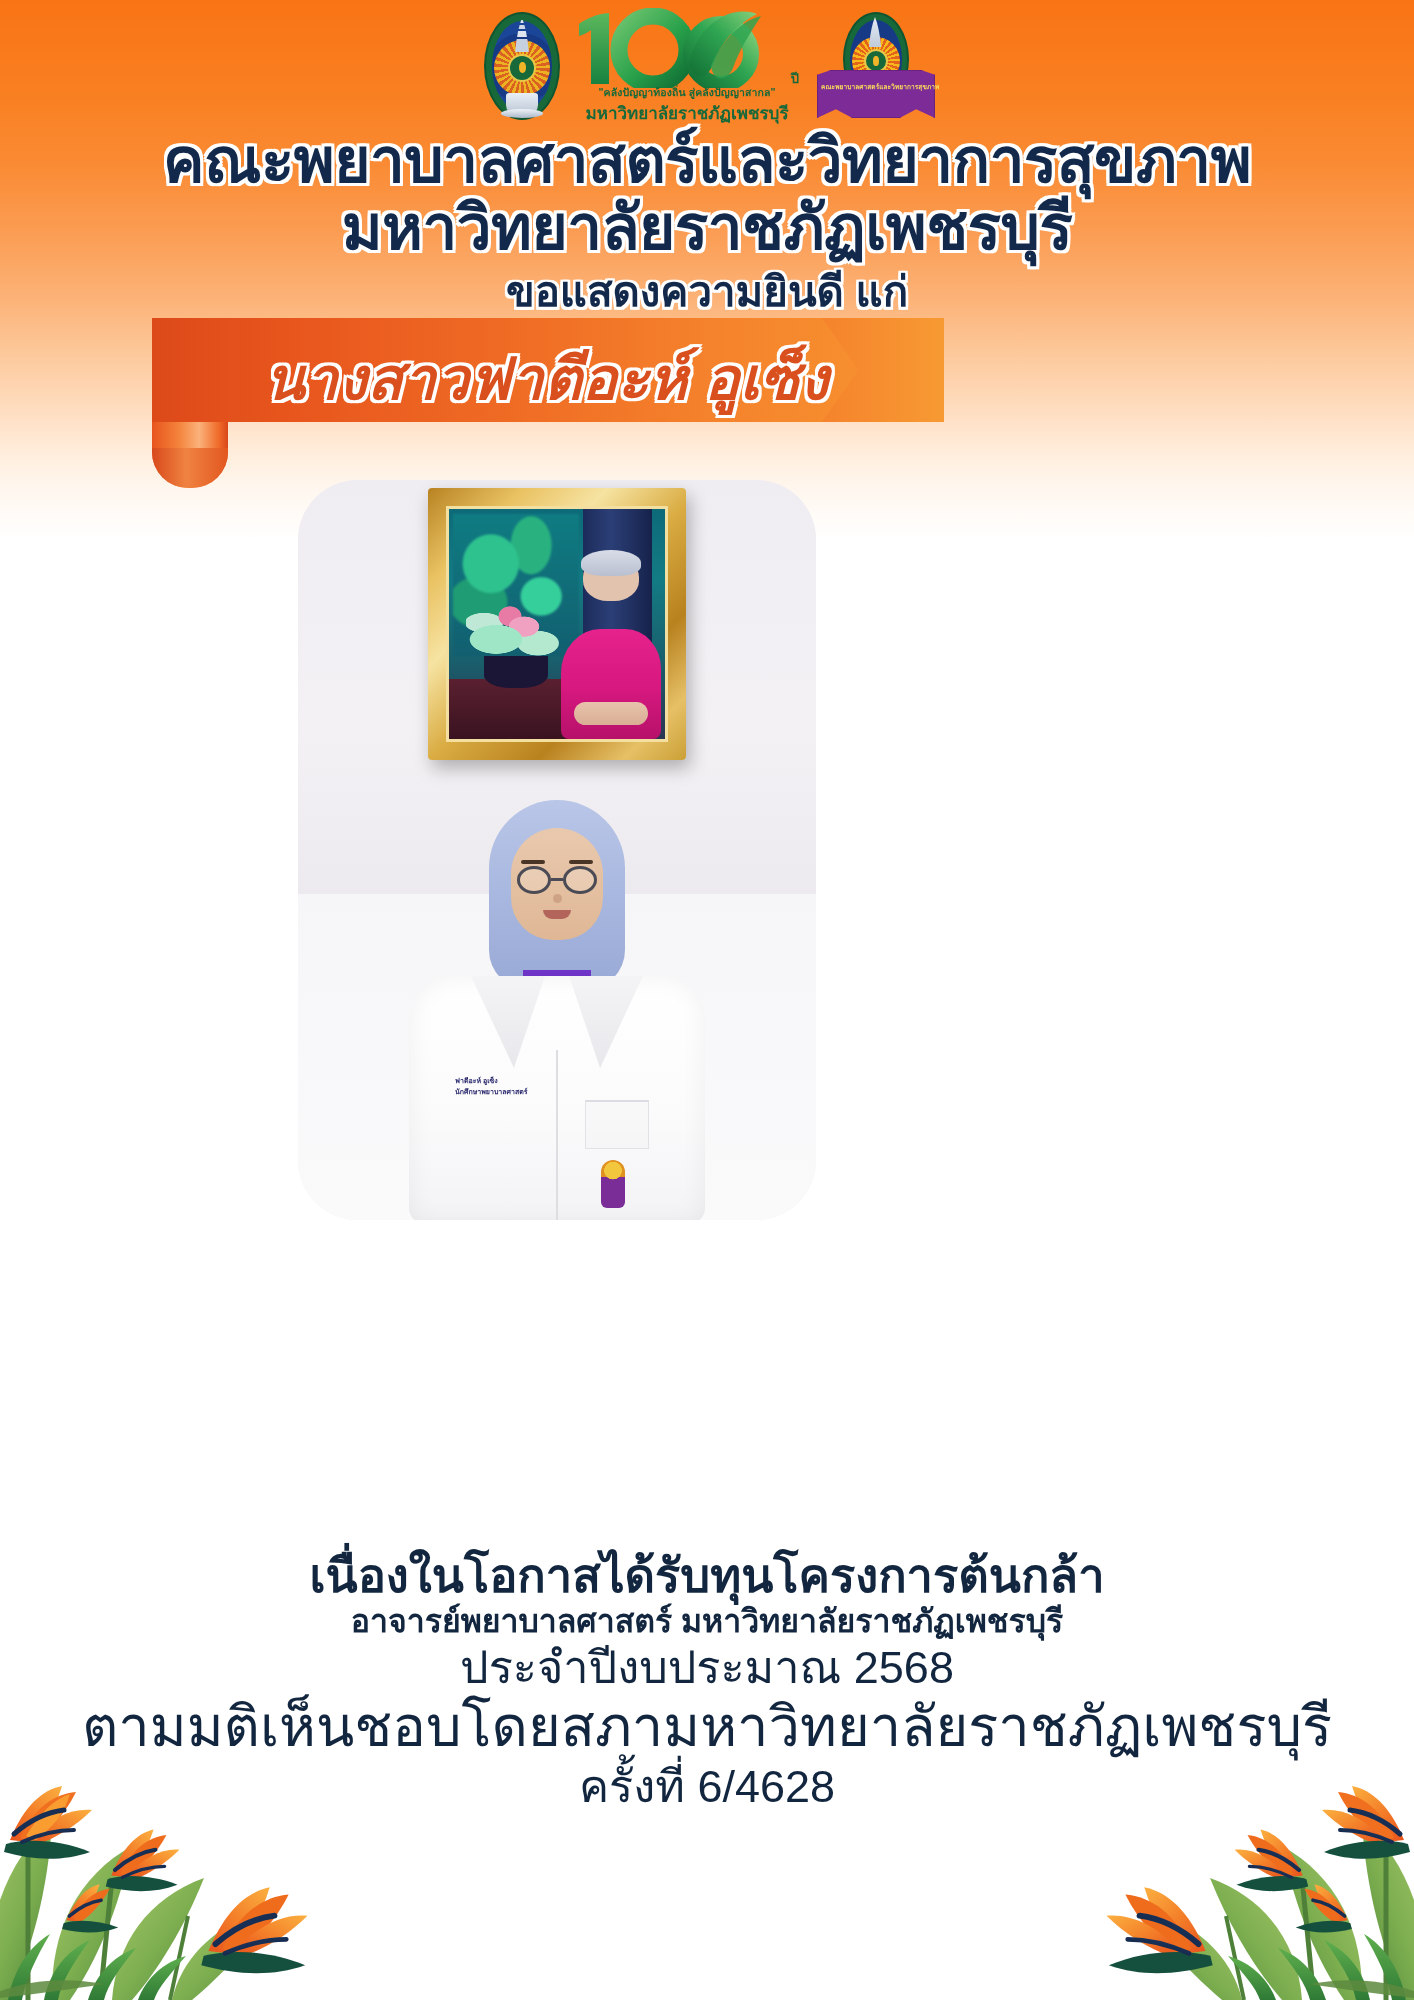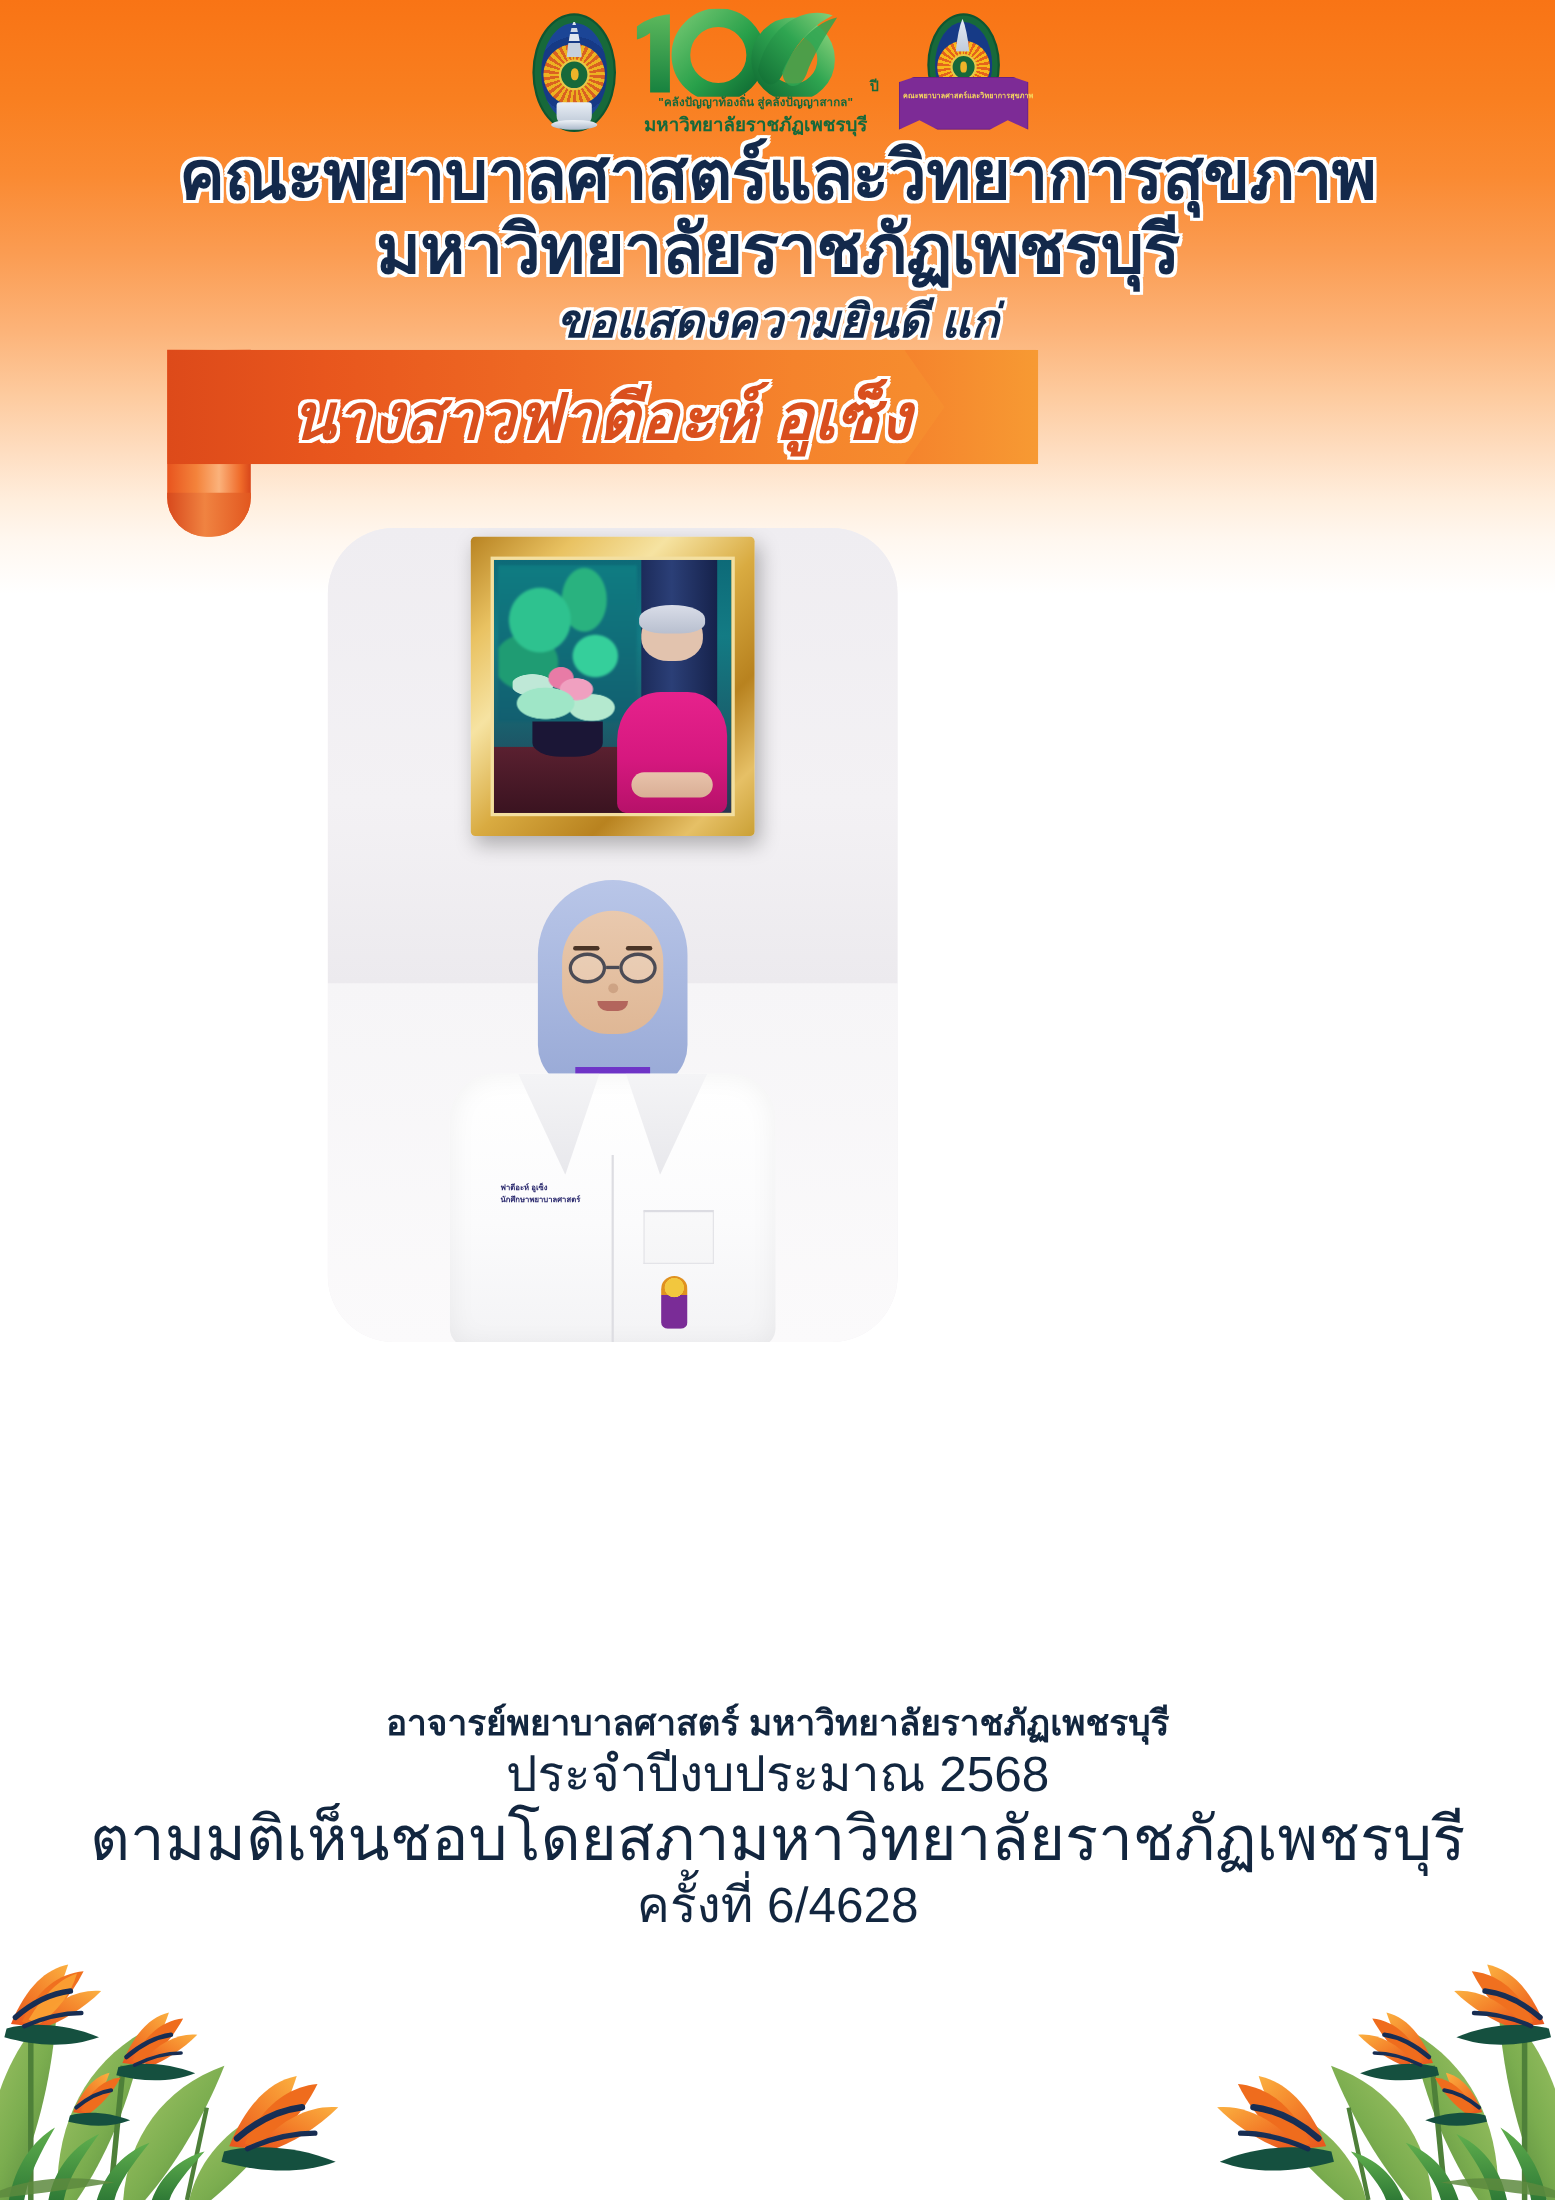--- a/index.html
+++ b/index.html
@@ -289,21 +289,20 @@
   .headline .l2 { font-size: 62px; display: block; }
 
   .subline {
     position: absolute;
     left: 0;
     top: 258px;
     width: 1414px;
     text-align: center;
     color: #13294b;
     font-weight: bold;
-    font-style: italic;
     font-size: 42px;
     text-shadow:
       -2.5px -2.5px 0 #ffffff,  2.5px -2.5px 0 #ffffff,
       -2.5px  2.5px 0 #ffffff,  2.5px  2.5px 0 #ffffff,
       -2.5px  0    0 #ffffff,  2.5px  0    0 #ffffff,
        0    -2.5px 0 #ffffff,  0     2.5px 0 #ffffff;
   }
 
   
   .ribbon-wrap {
@@ -791,20 +790,21 @@
       <div class="p-pocket"></div>
       <div class="p-embroidery">
         <span>ฟาตีอะห์ อูเซ็ง</span><br>
         <span>นักศึกษาพยาบาลศาสตร์</span>
       </div>
       <div class="p-badge"></div>
     </div>
   </div>
 
   <div class="bottom-text">
+    <span class="b1">เนื่องในโอกาสได้รับทุนโครงการต้นกล้า</span>
     <span class="b2">อาจารย์พยาบาลศาสตร์ มหาวิทยาลัยราชภัฏเพชรบุรี</span>
     <span class="b3">ประจำปีงบประมาณ 2568</span>
     <span class="b4">ตามมติเห็นชอบโดยสภามหาวิทยาลัยราชภัฏเพชรบุรี</span>
     <span class="b5">ครั้งที่ 6/4628</span>
   </div>
 
   <div class="floral left">
     <svg width="330" height="270" viewBox="0 0 330 270" aria-hidden="true">
       <defs>
         <linearGradient id="lf1" x1="0" y1="0" x2="1" y2="1">

